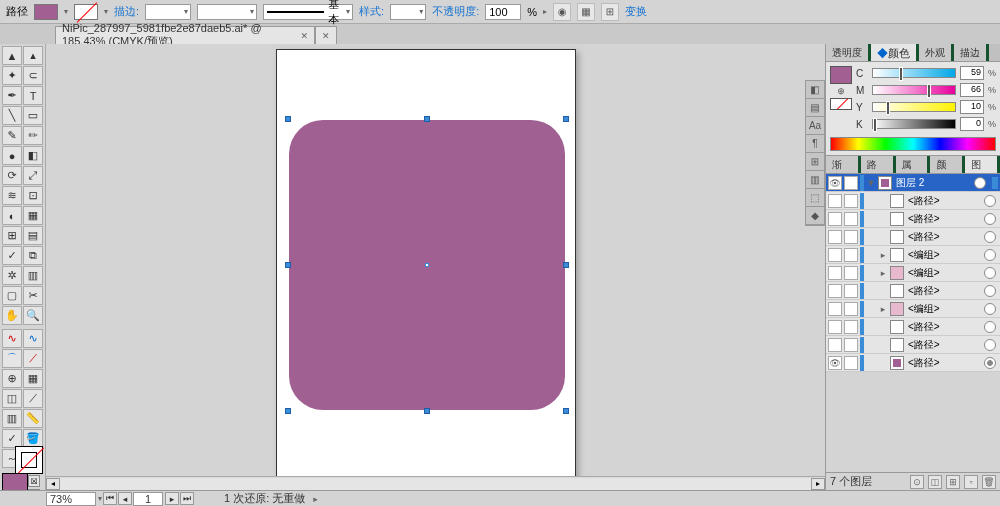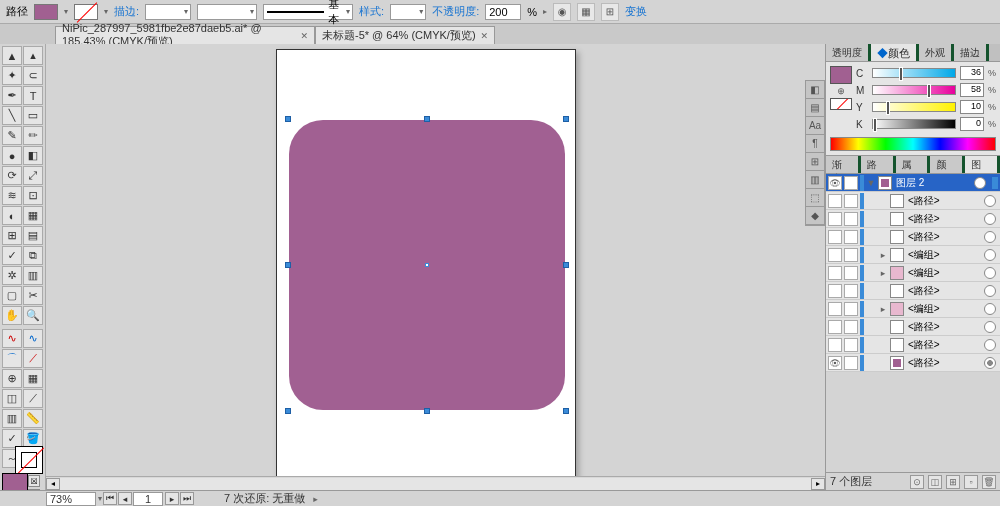--- a/index.html
+++ b/index.html
@@ -126,37 +126,36 @@
       </div>
     <span style="margin-left:4px;">基本</span>
     <span class="caret">▾</span>
   </div>
   <span class="tb-blue">样式:</span>
   <div class="tb-dropdown" style="width:28px;">
       <span class="caret">▾</span>
     </div>
   <span class="tb-blue">不透明度:</span>
   <div class="tb-dropdown" style="width:34px;">
-      <span>200</span>
+      <span>100</span>
     </div>
   <span>%</span>
   <span style="font-size:8px;color:#666;">▸</span>
   <div class="tb-icon">◉</div>
   <div class="tb-icon">▦</div>
   <div class="tb-icon">⊞</div>
   <span class="tb-blue">变换</span>
 </div>
 
 <div class="doc-tabs">
   <div class="doc-tab">
     <span>NiPic_287997_5981fbe2e87daeb5.ai* @ 185.43% (CMYK/预览)</span>
     <span class="close">✕</span>
   </div>
   <div class="doc-tab">
-    <span>未标题-5* @ 64% (CMYK/预览)</span>
     <span class="close">✕</span>
   </div>
 </div>
 
 <div class="main">
 
   <div class="tools">
     <div class="tool-row">
         <div class="tool-btn">▲</div>
         <div class="tool-btn">▴</div>
@@ -288,29 +287,29 @@
           <div class="cp-swatch"></div>
           <div style="font-size:9px;color:#555;text-align:center;">⊕</div>
           <div class="cp-none"></div>
         </div>
         <div style="flex:1;">
           <div class="color-row">
             <span class="color-letter">C</span>
             <div class="color-slider slider-c">
                 <div class="slider-thumb" style="left:32%;"></div>
               </div>
-            <div class="color-val">36</div>
+            <div class="color-val">59</div>
             <span class="pct">%</span>
           </div>
           <div class="color-row">
             <span class="color-letter">M</span>
             <div class="color-slider slider-m">
                 <div class="slider-thumb" style="left:66%;"></div>
               </div>
-            <div class="color-val">58</div>
+            <div class="color-val">66</div>
             <span class="pct">%</span>
           </div>
           <div class="color-row">
             <span class="color-letter">Y</span>
             <div class="color-slider slider-y">
                 <div class="slider-thumb" style="left:16%;"></div>
               </div>
             <div class="color-val">10</div>
             <span class="pct">%</span>
           </div>
@@ -473,15 +472,15 @@
 </div>
 
 <div class="status-bar">
   <div class="zoom-box">73%</div>
   <span style="font-size:8px;color:#666;margin-left:2px;">▾</span>
   <div class="nav-btn">⏮</div>
   <div class="nav-btn">◂</div>
   <div class="page-box">1</div>
   <div class="nav-btn">▸</div>
   <div class="nav-btn">⏭</div>
-  <span class="status-text">7 次还原: 无重做</span>
+  <span class="status-text">1 次还原: 无重做</span>
   <span style="margin-left:8px;font-size:9px;color:#666;">▸</span>
 </div>
 
 </body></html>

